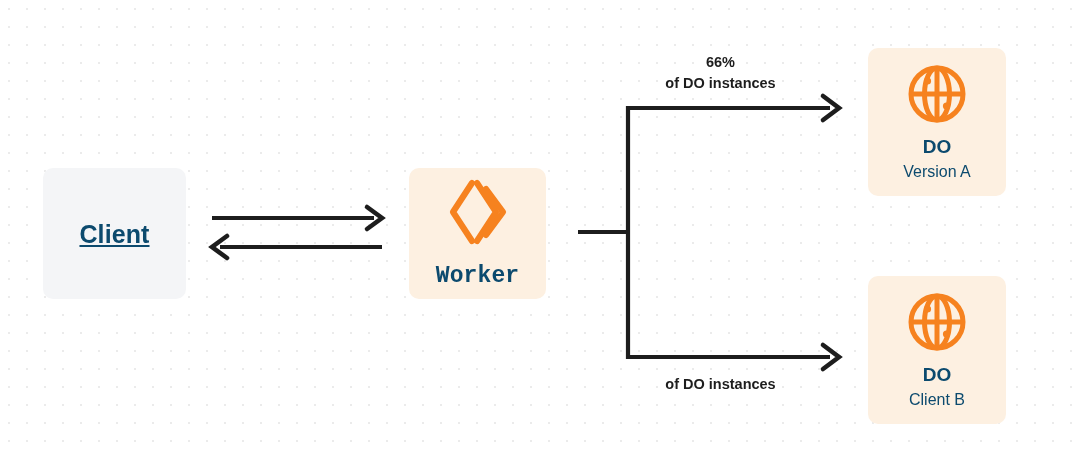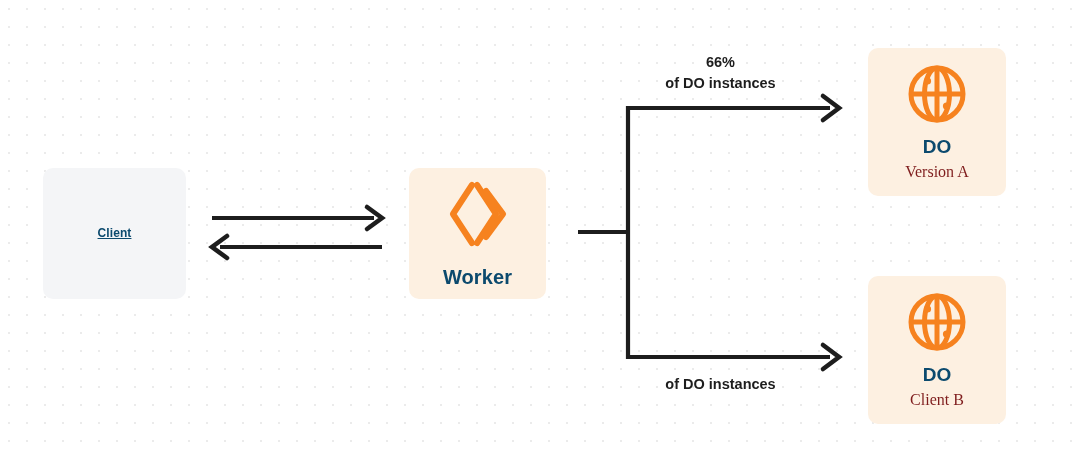--- a/index.html
+++ b/index.html
@@ -60,33 +60,33 @@
     background-color: #fdf0e1;
   }
   .node-title {
     font-size: 19px;
     font-weight: 700;
     color: #0c4a6e;
     letter-spacing: 0.1px;
     line-height: 1.2;
   }
   .node-title-client {
-    font-size: 12px;
+    font-size: 25px;
     text-decoration: underline;
   }
   .node-title-worker {
-    font-size: 20px;
+    font-size: 23px;
     margin-top: 12px;
+    font-family: Liberation Mono, monospace;
   }
   .node-subtitle {
     font-size: 16px;
-    color: #7f1d1d;
+    color: #0c4a6e;
     margin-top: 3px;
     line-height: 1.2;
-    font-family: Liberation Serif, serif;
   }
   .node-icon {
     display: block;
     line-height: 0;
   }
   .icon-worker {
     margin-bottom: 4px;
   }
   .icon-do {
     margin-bottom: 11px;

